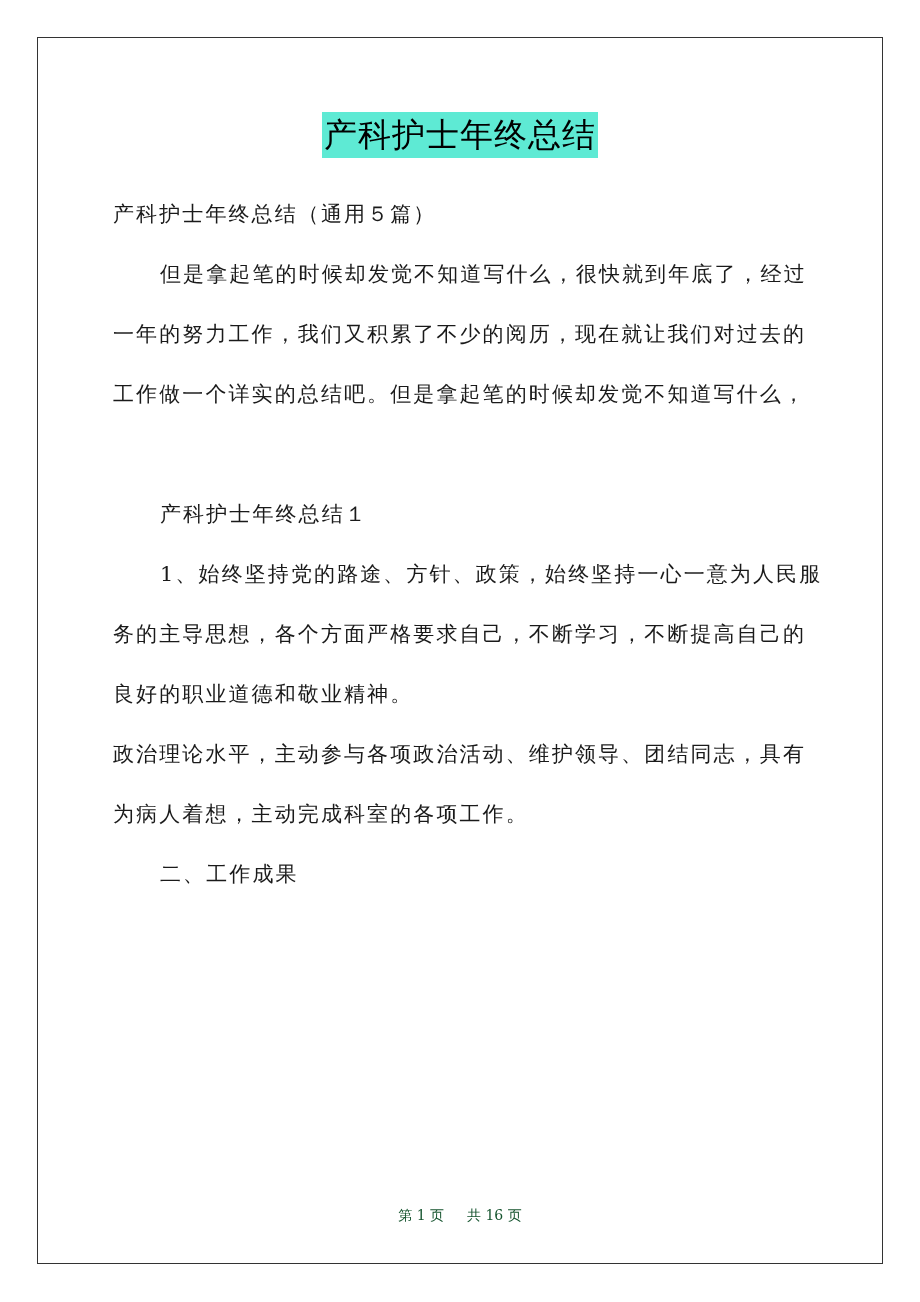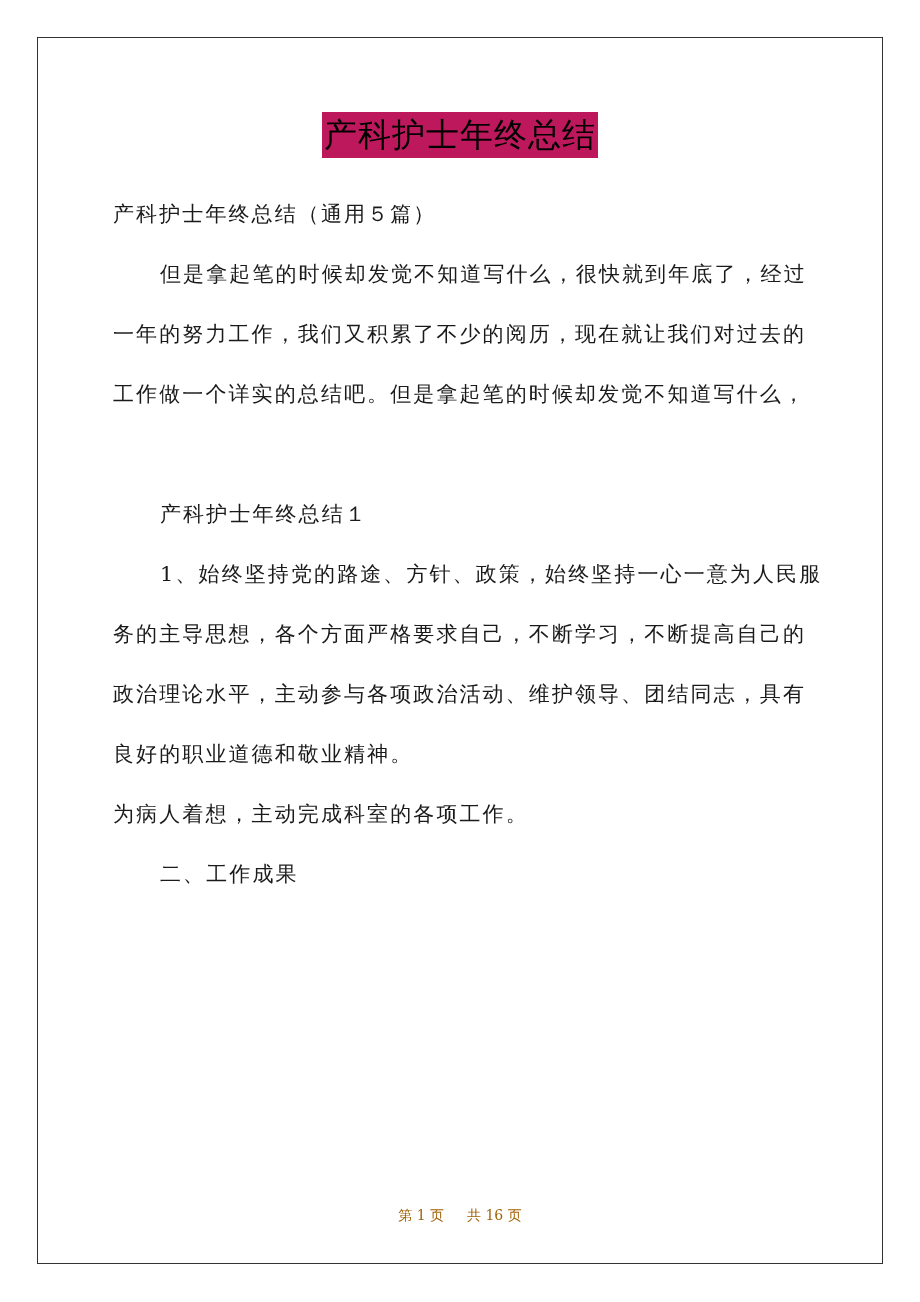--- a/index.html
+++ b/index.html
@@ -26,21 +26,21 @@
     }
     .title-wrap {
       position: absolute;
       left: 0;
       top: 112px;
       width: 920px;
       text-align: center;
     }
     .title {
       display: inline-block;
-      background: #be185d;
+      background: #5eead4;
       font-family: "DejaVu Sans", "Liberation Sans", sans-serif;
       font-size: 33px;
       line-height: 46px;
       height: 46px;
       padding: 0 2px;
       letter-spacing: 1px;
       color: #000000;
     }
     .body-text {
       position: absolute;
@@ -65,21 +65,21 @@
       height: 60px;
     }
     .footer {
       position: absolute;
       left: 0;
       top: 1204px;
       width: 920px;
       text-align: center;
       font-size: 14px;
       line-height: 22px;
-      color: #a16207;
+      color: #14532d;
     }
     .footer span {
       display: inline-block;
     }
     .footer .gap {
       width: 14px;
     }
   </style>
 </head>
 <body>
@@ -96,22 +96,22 @@
   <span class="line indent">但是拿起笔的时候却发觉不知道写什么，很快就到年底了，经过</span>
   <span class="line">一年的努力工作，我们又积累了不少的阅历，现在就让我们对过去的</span>
   <span class="line">工作做一个详实的总结吧。但是拿起笔的时候却发觉不知道写什么，</span>
 
   <span class="line blank"></span>
 
   <span class="line indent">产科护士年终总结１</span>
 
   <span class="line indent">1、始终坚持党的路途、方针、政策，始终坚持一心一意为人民服</span>
   <span class="line">务的主导思想，各个方面严格要求自己，不断学习，不断提高自己的</span>
+  <span class="line">良好的职业道德和敬业精神。</span>
   <span class="line">政治理论水平，主动参与各项政治活动、维护领导、团结同志，具有</span>
-  <span class="line">良好的职业道德和敬业精神。</span>
 
   <span class="line">为病人着想，主动完成科室的各项工作。</span>
 
   <span class="line indent">二、工作成果</span>
 </div>
 
 <div class="footer">
   <span>第 1 页</span>
   <span class="gap"></span>
   <span>共 16 页</span>

